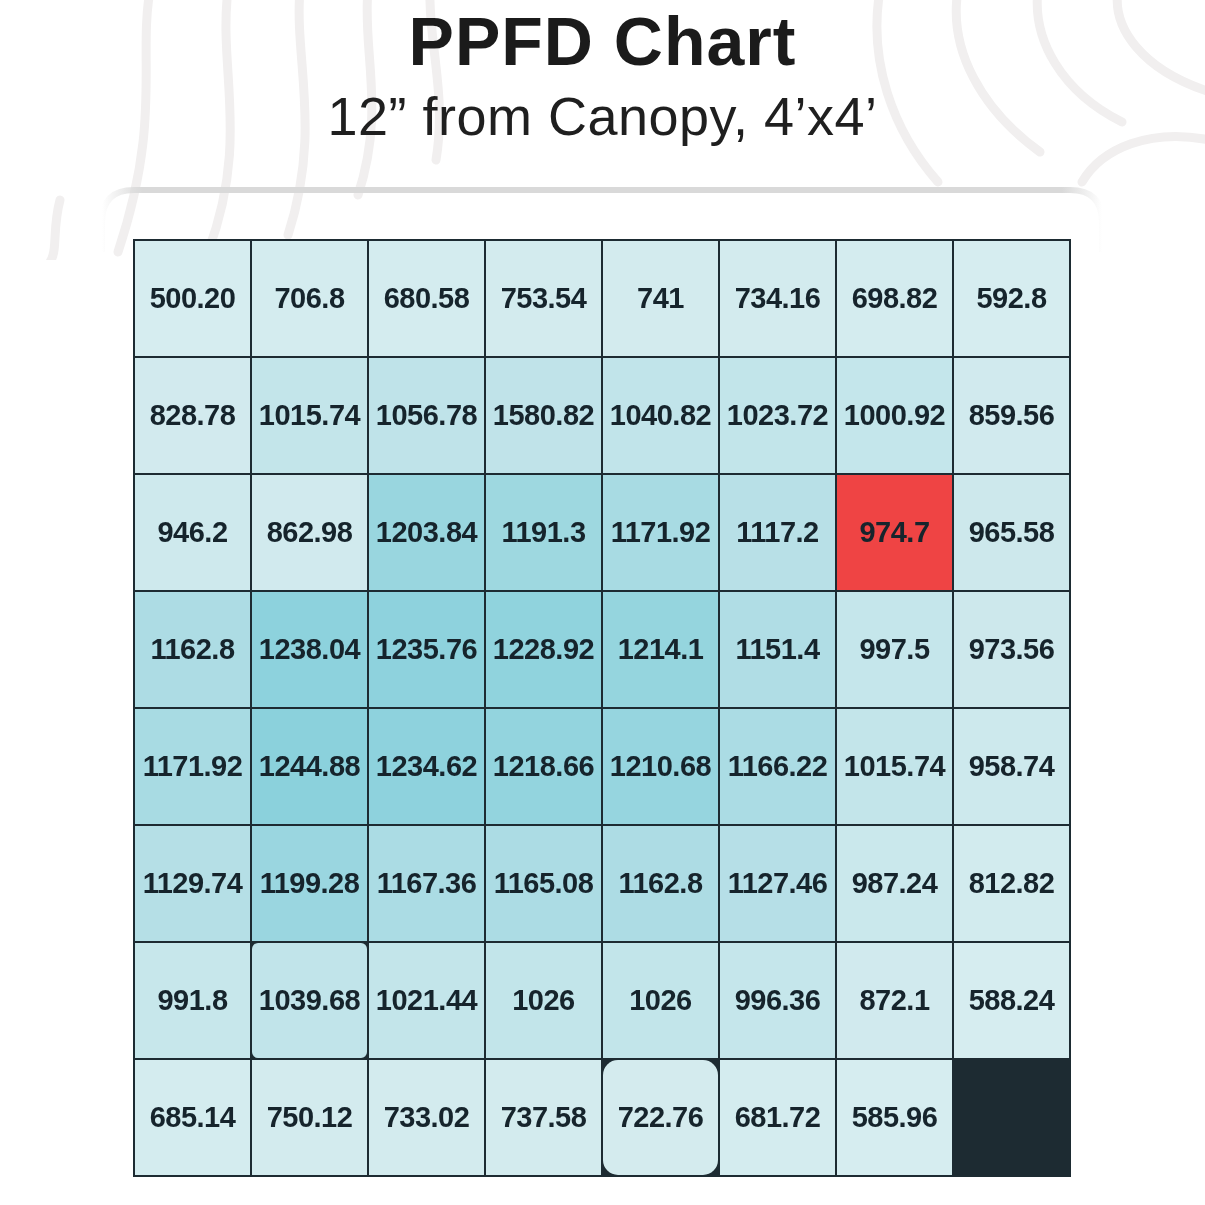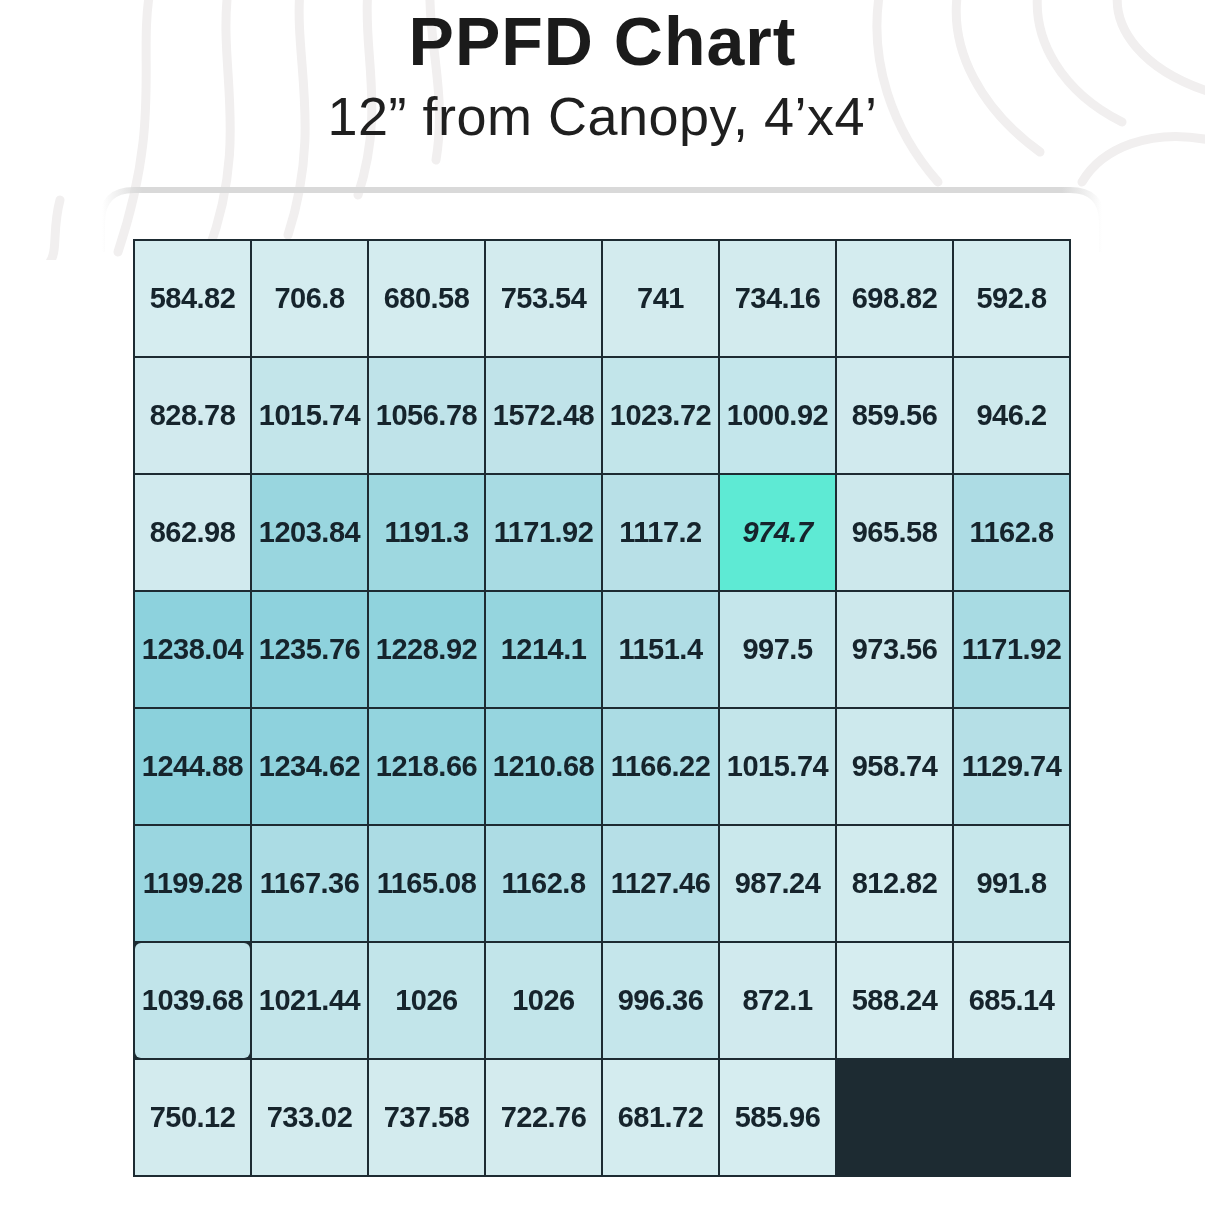--- a/index.html
+++ b/index.html
@@ -91,42 +91,43 @@
     <path d="M 102 252 L 102 222 Q 102 190 134 190 L 1070 190 Q 1102 190 1102 222 L 1102 252" stroke="url(#edgeFade)" stroke-width="6" fill="none"></path>
     <rect x="99" y="196" width="1006" height="64" fill="#ffffff" opacity="0"></rect>
   </svg>
 
   <div class="header">
     <div class="title">PPFD Chart</div>
     <div class="subtitle">12” from Canopy, 4’x4’</div>
   </div>
 
   <div class="ppfd-grid" id="grid" style="background: rgb(29, 43, 50);">
-      <div class="ppfd-cell" style="background: rgb(214, 237, 240); color: rgb(22, 36, 44);">584.82</div>
+      <div class="ppfd-cell" style="background: rgb(214, 237, 240); color: rgb(22, 36, 44);">500.20</div>
       <div class="ppfd-cell" style="background: rgb(212, 236, 239); color: rgb(22, 36, 44);">706.8</div>
       <div class="ppfd-cell" style="background: rgb(212, 236, 239); color: rgb(22, 36, 44);">680.58</div>
       <div class="ppfd-cell" style="background: rgb(211, 235, 238); color: rgb(22, 36, 44);">753.54</div>
       <div class="ppfd-cell" style="background: rgb(211, 235, 238); color: rgb(22, 36, 44);">741</div>
       <div class="ppfd-cell" style="background: rgb(211, 235, 238); color: rgb(22, 36, 44);">734.16</div>
       <div class="ppfd-cell" style="background: rgb(212, 236, 239); color: rgb(22, 36, 44);">698.82</div>
       <div class="ppfd-cell" style="background: rgb(214, 237, 240); color: rgb(22, 36, 44);">592.8</div>
       <div class="ppfd-cell" style="background: rgb(210, 234, 238); color: rgb(22, 36, 44);">828.78</div>
       <div class="ppfd-cell" style="background: rgb(195, 229, 234); color: rgb(22, 36, 44);">1015.74</div>
       <div class="ppfd-cell" style="background: rgb(191, 227, 233); color: rgb(22, 36, 44);">1056.78</div>
-      <div class="ppfd-cell" style="background: rgb(192, 227, 233); color: rgb(22, 36, 44);">1572.48</div>
+      <div class="ppfd-cell" style="background: rgb(192, 227, 233); color: rgb(22, 36, 44);">1580.82</div>
+      <div class="ppfd-cell" style="background: rgb(193, 228, 234); color: rgb(22, 36, 44);">1040.82</div>
       <div class="ppfd-cell" style="background: rgb(194, 229, 234); color: rgb(22, 36, 44);">1023.72</div>
       <div class="ppfd-cell" style="background: rgb(196, 230, 235); color: rgb(22, 36, 44);">1000.92</div>
       <div class="ppfd-cell" style="background: rgb(209, 234, 238); color: rgb(22, 36, 44);">859.56</div>
       <div class="ppfd-cell" style="background: rgb(206, 233, 237); color: rgb(22, 36, 44);">946.2</div>
       <div class="ppfd-cell" style="background: rgb(209, 234, 238); color: rgb(22, 36, 44);">862.98</div>
       <div class="ppfd-cell" style="background: rgb(153, 214, 223); color: rgb(22, 36, 44);">1203.84</div>
       <div class="ppfd-cell" style="background: rgb(158, 216, 224); color: rgb(22, 36, 44);">1191.3</div>
       <div class="ppfd-cell" style="background: rgb(168, 219, 227); color: rgb(22, 36, 44);">1171.92</div>
       <div class="ppfd-cell" style="background: rgb(184, 224, 231); color: rgb(22, 36, 44);">1117.2</div>
-      <div class="ppfd-cell" style="background: #5eead4; color: rgb(22, 36, 44); font-style: italic;">974.7</div>
+      <div class="ppfd-cell" style="background: #ef4444; color: rgb(22, 36, 44);">974.7</div>
       <div class="ppfd-cell" style="background: rgb(205, 232, 236); color: rgb(22, 36, 44);">965.58</div>
       <div class="ppfd-cell" style="background: rgb(173, 220, 228); color: rgb(22, 36, 44);">1162.8</div>
       <div class="ppfd-cell" style="background: rgb(141, 210, 221); color: rgb(22, 36, 44);">1238.04</div>
       <div class="ppfd-cell" style="background: rgb(142, 210, 221); color: rgb(22, 36, 44);">1235.76</div>
       <div class="ppfd-cell" style="background: rgb(144, 211, 221); color: rgb(22, 36, 44);">1228.92</div>
       <div class="ppfd-cell" style="background: rgb(149, 213, 222); color: rgb(22, 36, 44);">1214.1</div>
       <div class="ppfd-cell" style="background: rgb(176, 221, 229); color: rgb(22, 36, 44);">1151.4</div>
       <div class="ppfd-cell" style="background: rgb(197, 230, 235); color: rgb(22, 36, 44);">997.5</div>
       <div class="ppfd-cell" style="background: rgb(205, 232, 236); color: rgb(22, 36, 44);">973.56</div>
       <div class="ppfd-cell" style="background: rgb(168, 219, 227); color: rgb(22, 36, 44);">1171.92</div>
@@ -150,18 +151,18 @@
       <div class="ppfd-cell" style="background: rgb(195, 229, 234); color: rgb(22, 36, 44);">1021.44</div>
       <div class="ppfd-cell" style="background: rgb(194, 229, 234); color: rgb(22, 36, 44);">1026</div>
       <div class="ppfd-cell" style="background: rgb(194, 229, 234); color: rgb(22, 36, 44);">1026</div>
       <div class="ppfd-cell" style="background: rgb(197, 230, 235); color: rgb(22, 36, 44);">996.36</div>
       <div class="ppfd-cell" style="background: rgb(209, 234, 238); color: rgb(22, 36, 44);">872.1</div>
       <div class="ppfd-cell" style="background: rgb(214, 237, 240); color: rgb(22, 36, 44);">588.24</div>
       <div class="ppfd-cell" style="background: rgb(212, 236, 239); color: rgb(22, 36, 44);">685.14</div>
       <div class="ppfd-cell" style="background: rgb(211, 235, 238); color: rgb(22, 36, 44);">750.12</div>
       <div class="ppfd-cell" style="background: rgb(211, 235, 238); color: rgb(22, 36, 44);">733.02</div>
       <div class="ppfd-cell" style="background: rgb(211, 235, 238); color: rgb(22, 36, 44);">737.58</div>
-      <div class="ppfd-cell" style="background: rgb(212, 235, 238); color: rgb(22, 36, 44);">722.76</div>
+      <div class="ppfd-cell" style="background: rgb(212, 235, 238); color: rgb(22, 36, 44); border-radius: 15px;">722.76</div>
       <div class="ppfd-cell" style="background: rgb(212, 236, 239); color: rgb(22, 36, 44);">681.72</div>
       <div class="ppfd-cell" style="background: rgb(214, 237, 240); color: rgb(22, 36, 44);">585.96</div>
     </div>
 
 </div>
 
 </body></html>

